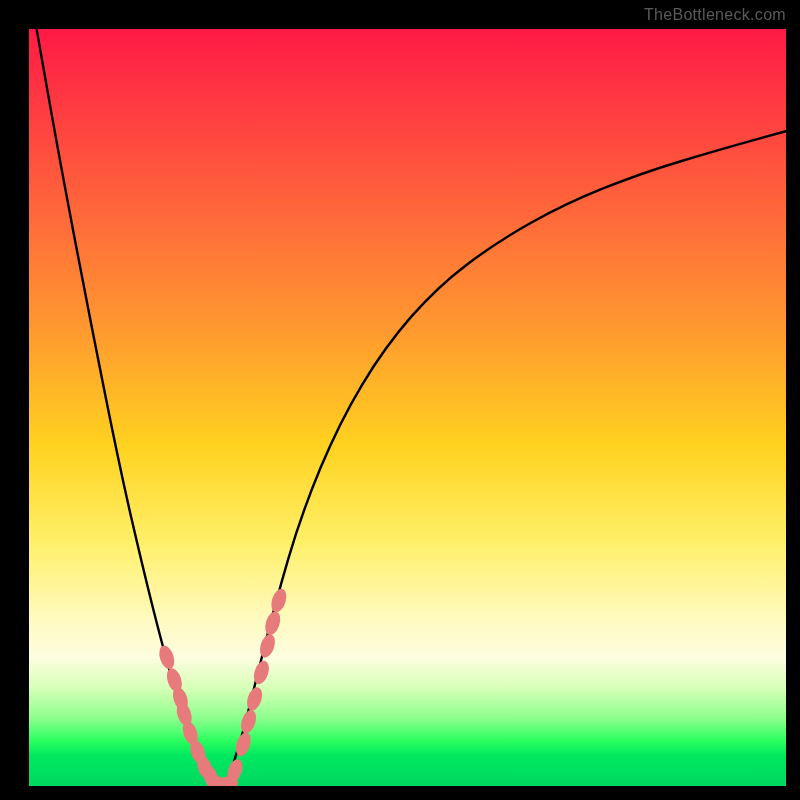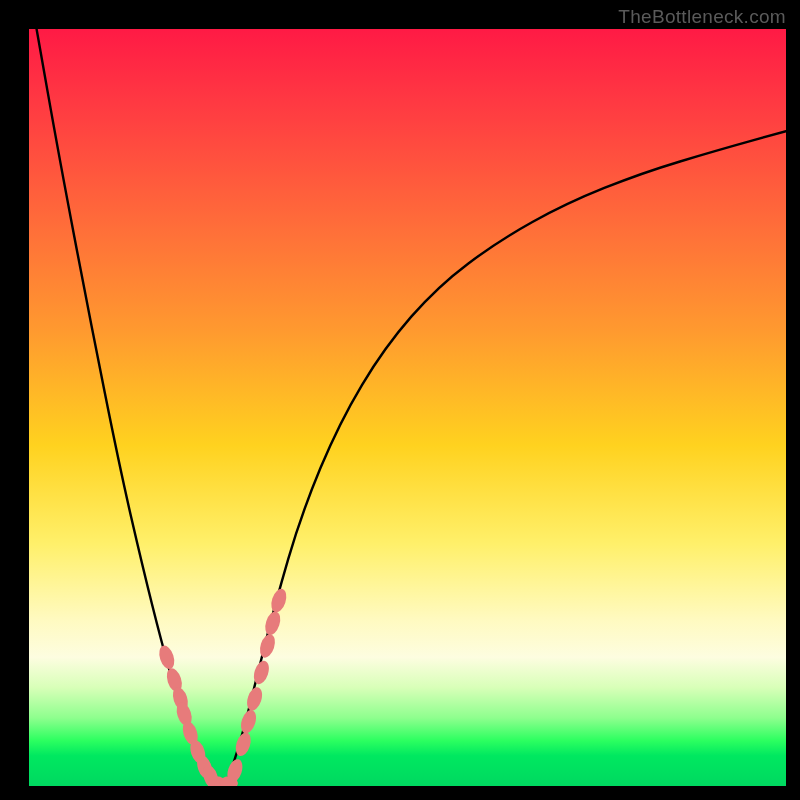--- a/index.html
+++ b/index.html
@@ -46,21 +46,21 @@
     inset: 0;
     width: 100%;
     height: 100%;
     display: block;
   }
   .watermark {
     position: absolute;
     top: 6px;
     right: 14px;
     color: #5a5a5a;
-    font-size: 19px;
+    font-size: 16px;
     font-weight: 400;
     letter-spacing: 0.3px;
     user-select: none;
   }
 </style>
 </head>
 <body>
 
 <div class="frame">
 

